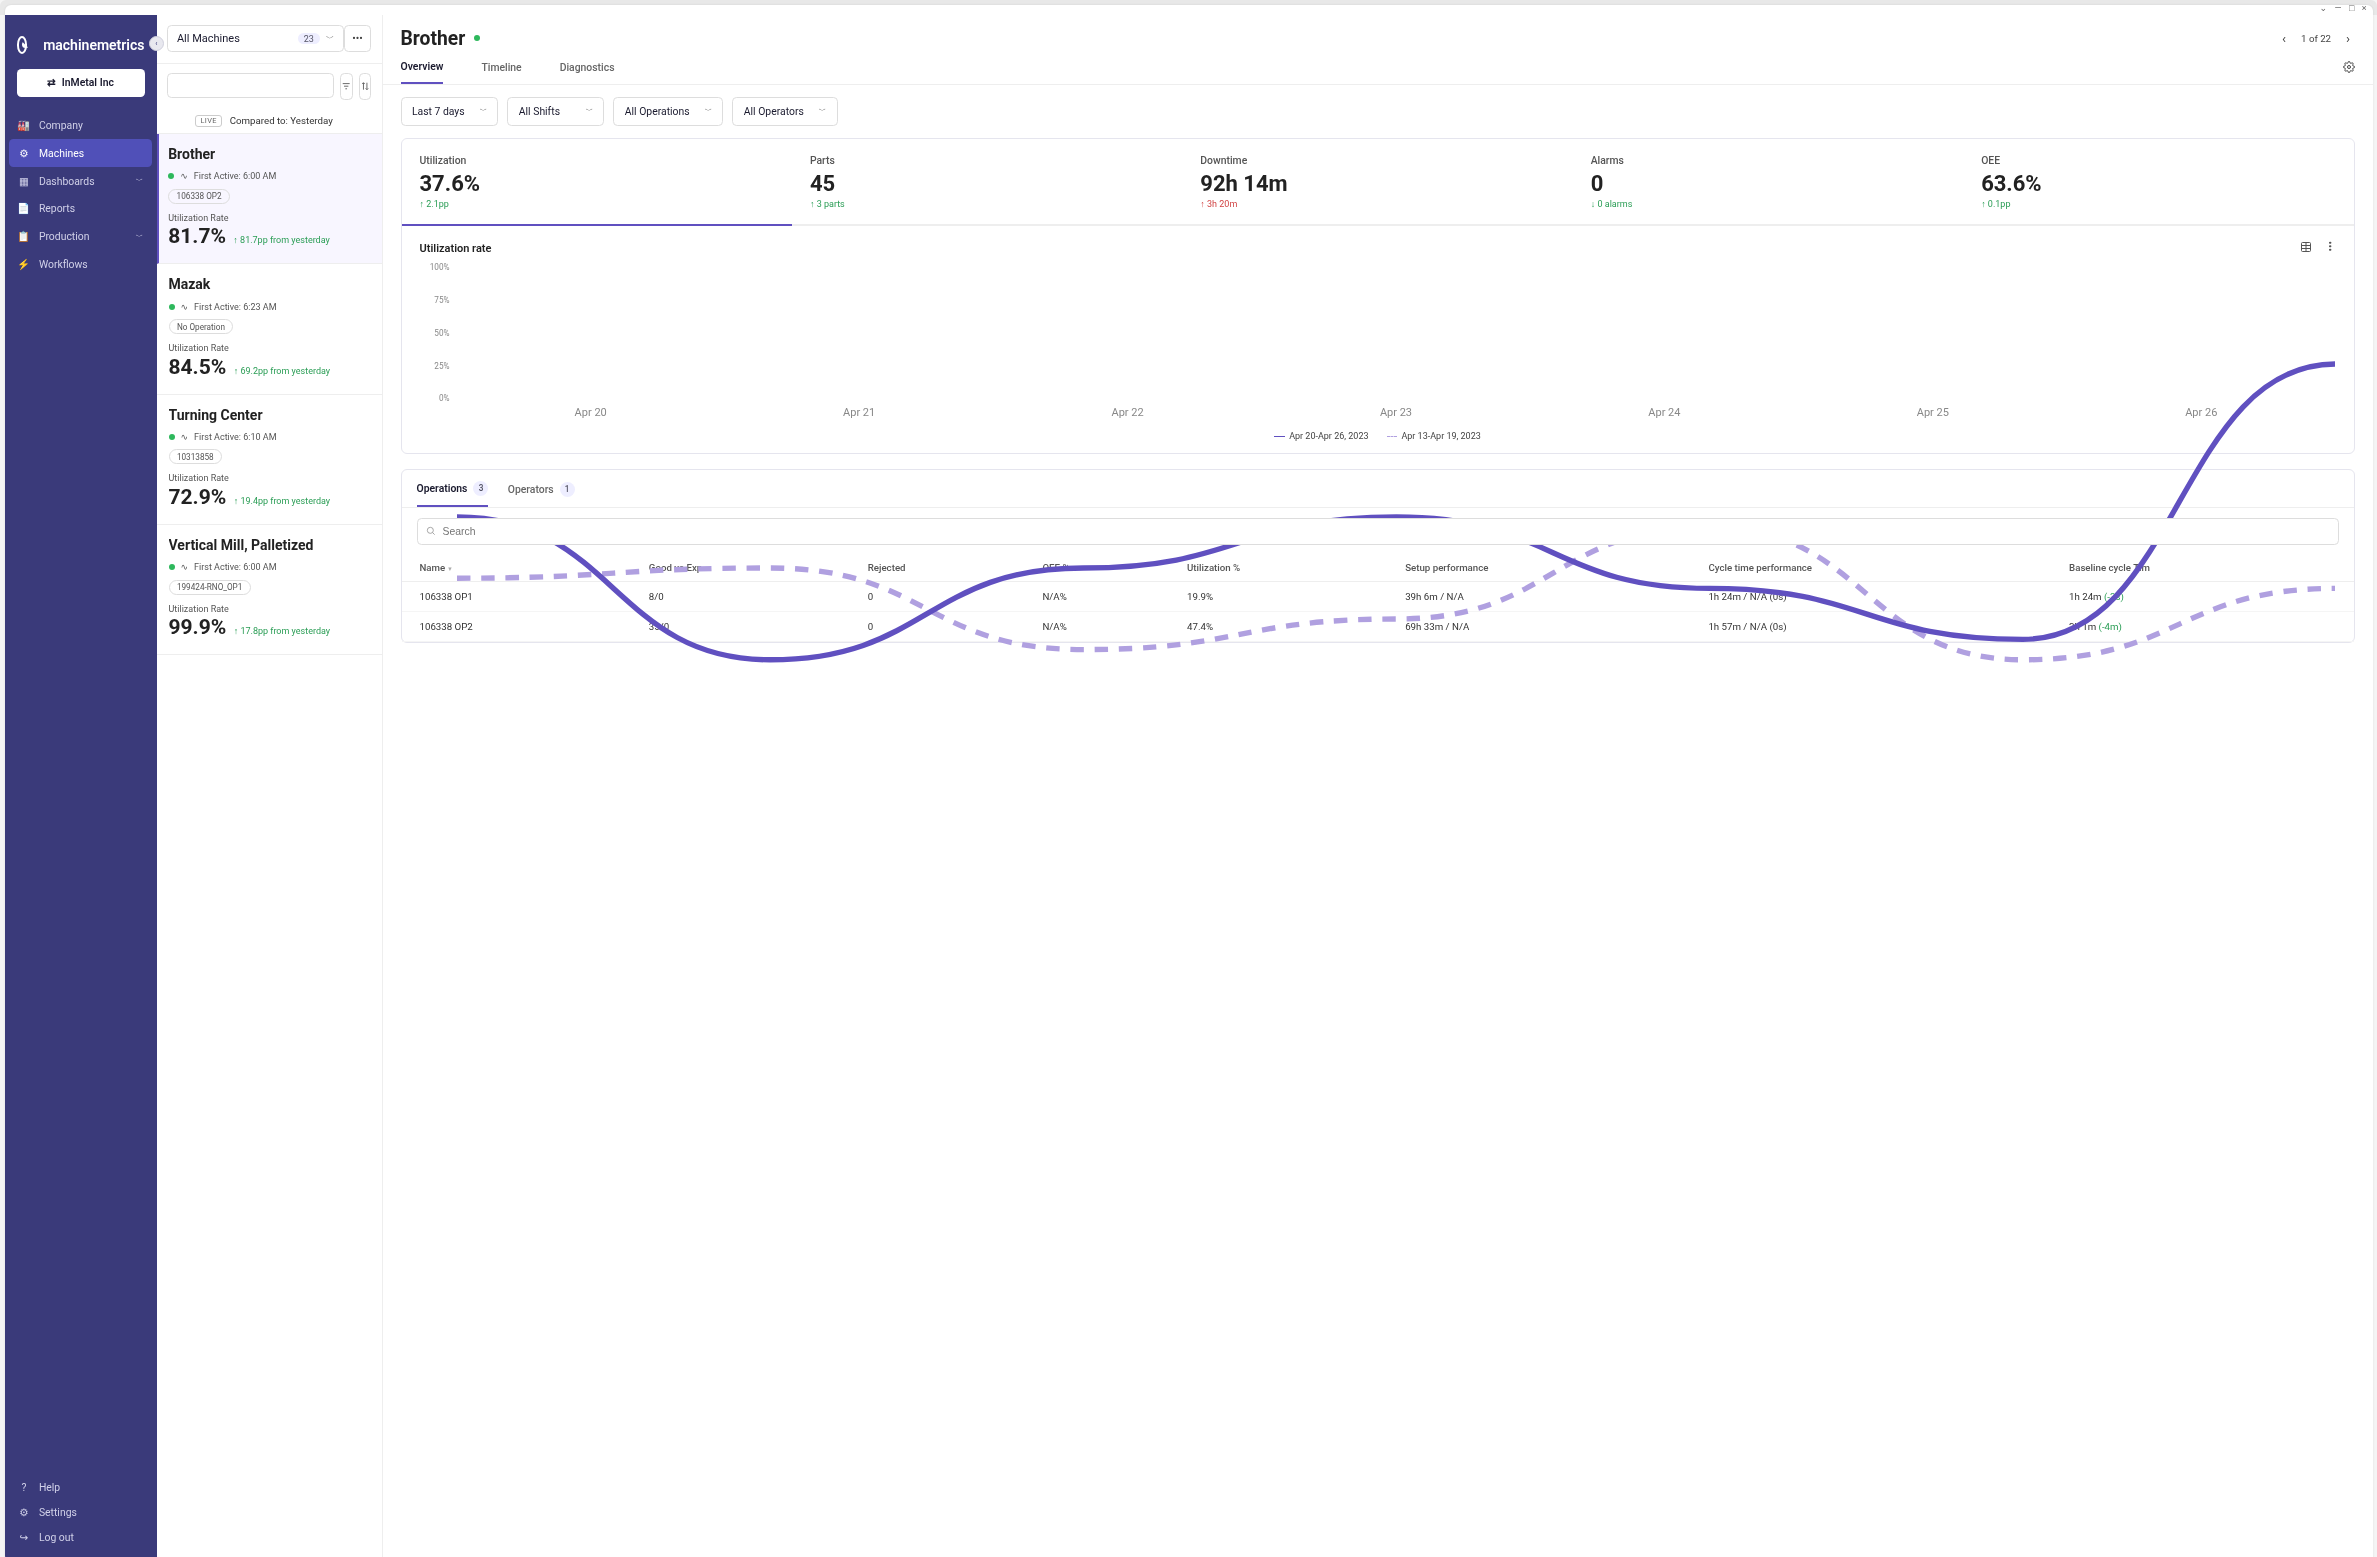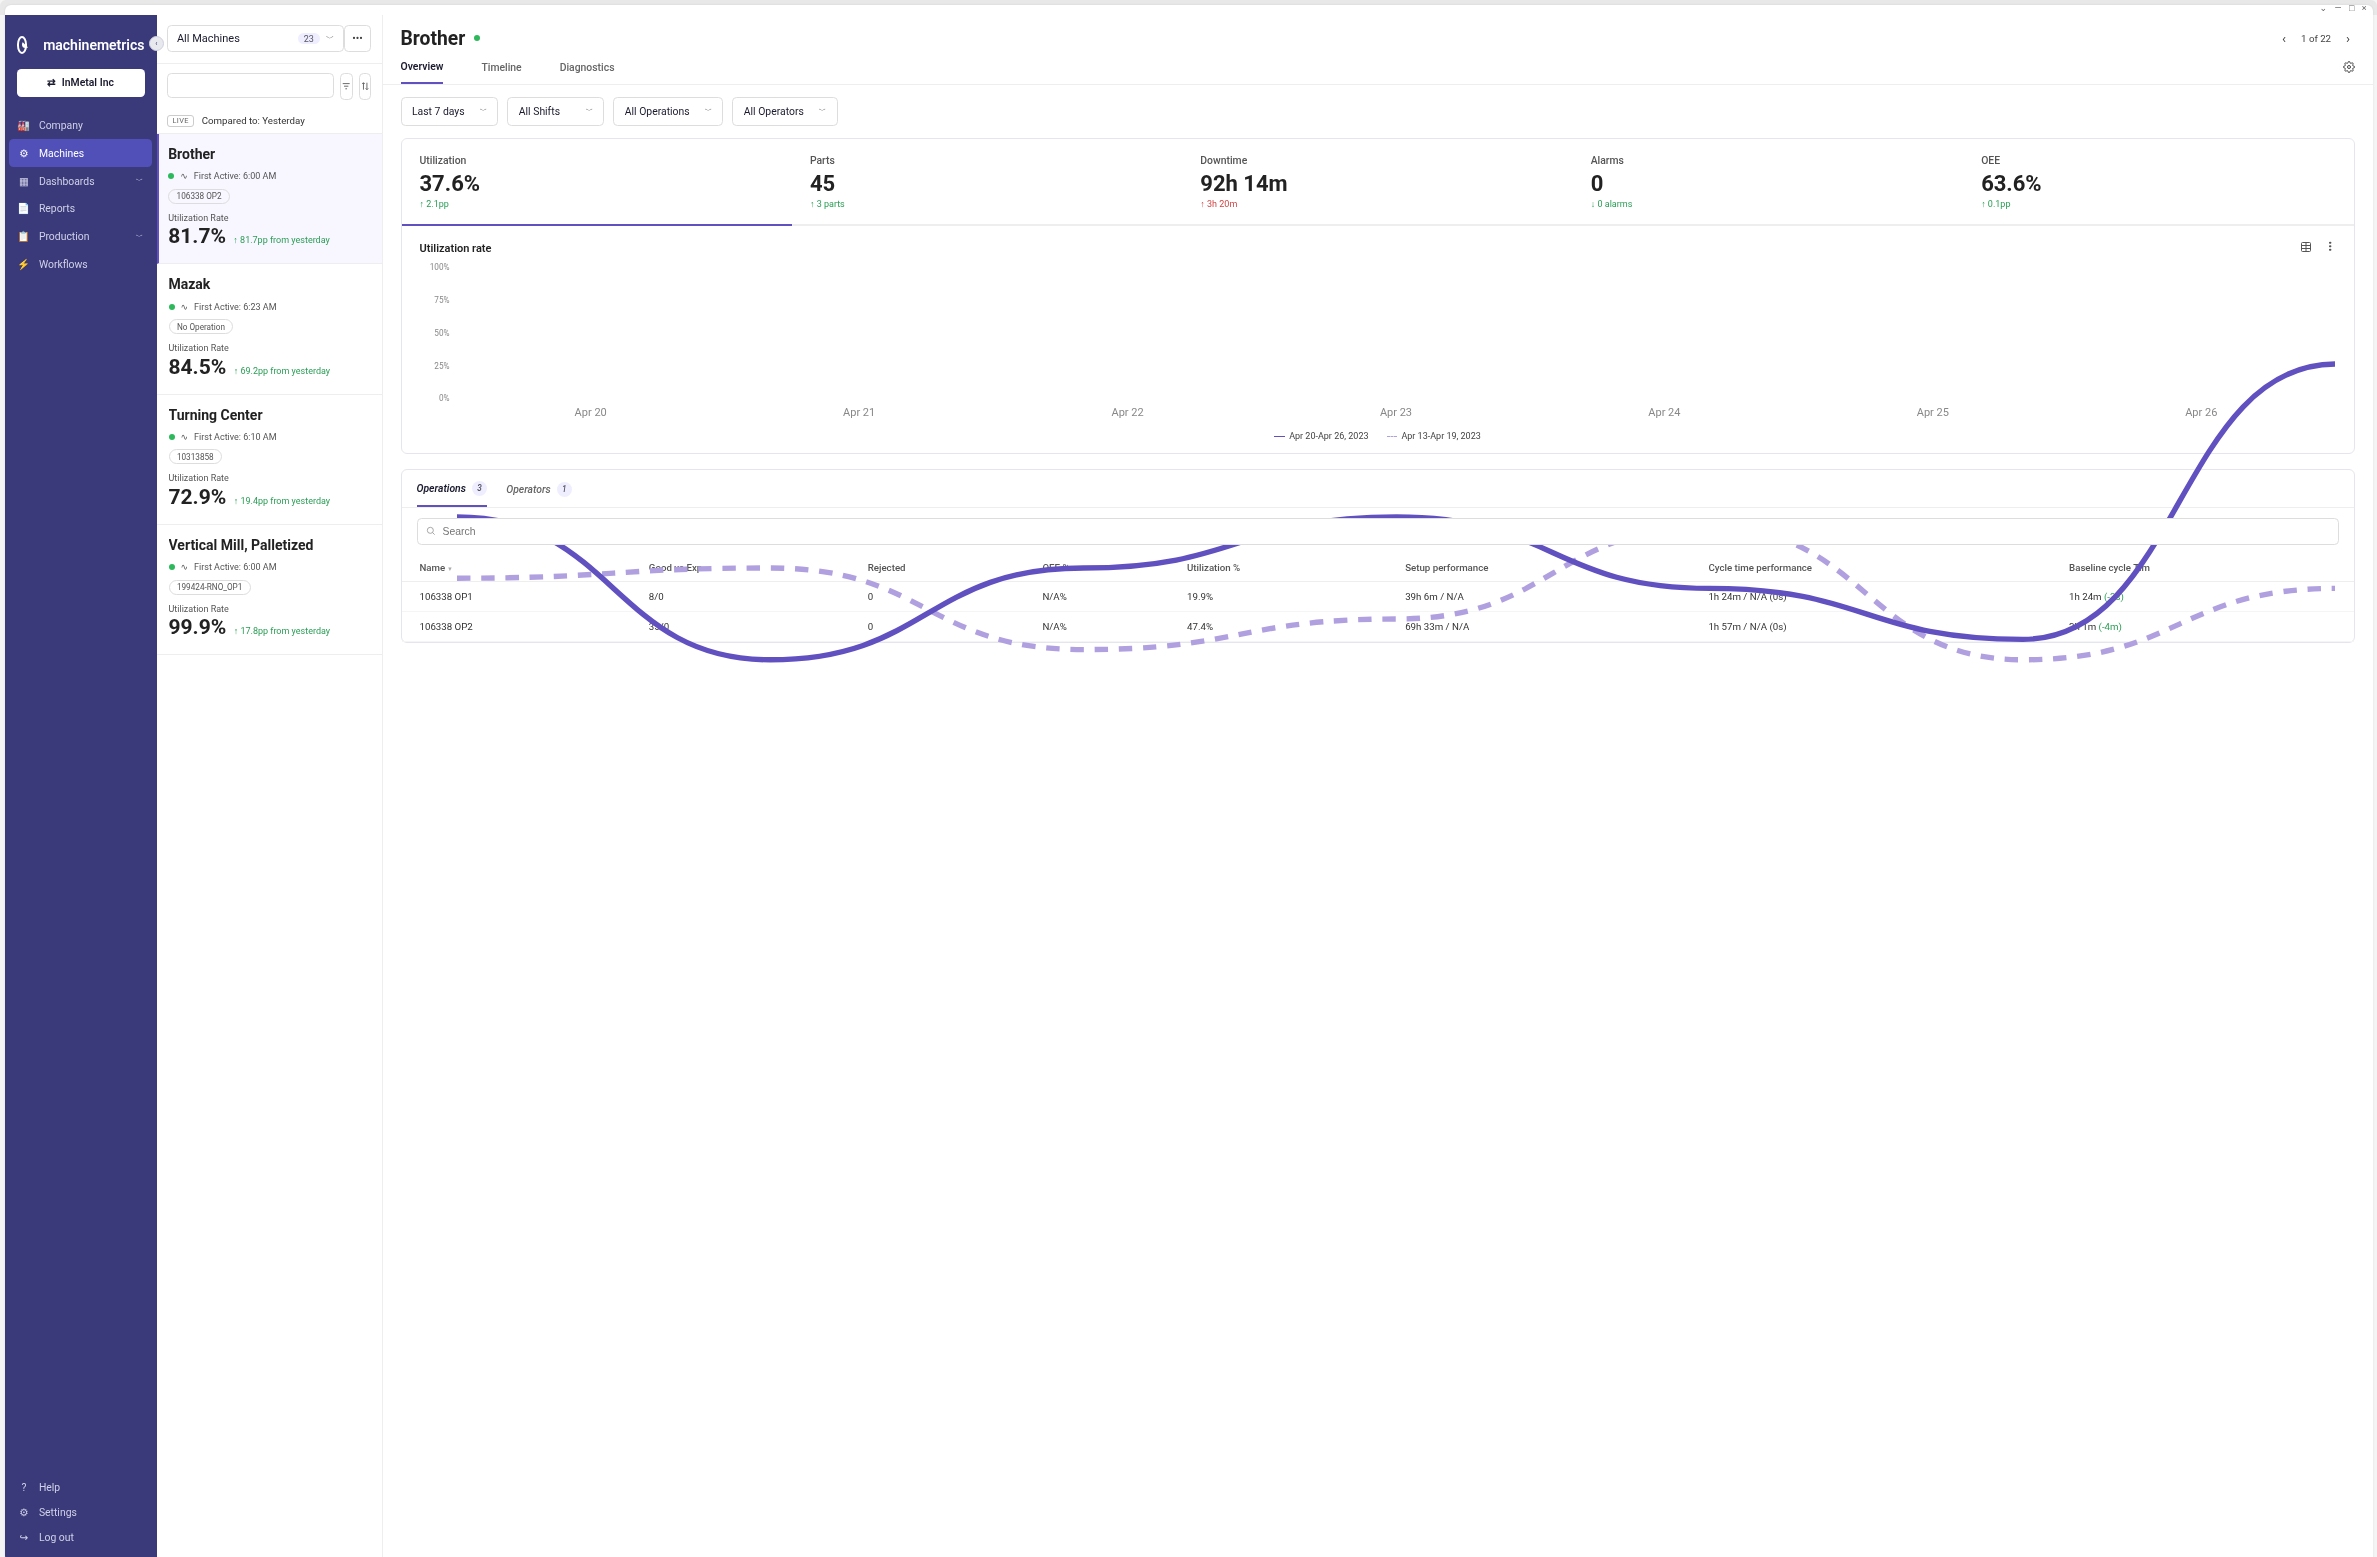--- a/index.html
+++ b/index.html
@@ -27,21 +27,21 @@
 .mid { width: 226px; border-right: 0.7px solid #eee; display: flex; flex-direction: column; margin-top:10.4px; background:#fff;}
 .mid-top { padding: 10.4px; display:flex; gap:0; align-items:center; border-bottom: 0.7px solid #eee; }
 .all-machines { flex:1; border:0.7px solid #ddd; border-radius:4.5px; padding: 6px 9px; display:flex; align-items:center; gap:6px; cursor:pointer; font-size:11px;}
 .badge { background:#eef; color:#556; border-radius:7.4px; padding:0.7px 6px; font-size:9px; margin-left:auto;}
 .icon-btn { width:27px; height:27px; border:0.7px solid #ddd; border-radius:4.5px; display:flex; align-items:center; justify-content:center; cursor:pointer; color:#444; background:#fff;}
 .mid-search { padding: 9px 10.4px; display:flex; gap:6px; }
 .search-input { flex:1; border:0.7px solid #ddd; border-radius:4.5px; padding: 6px 7.4px 6px 24px; font-size:10.4px; position:relative; }
 .search-wrap { position:relative; flex:1; }
 .search-wrap svg { position:absolute; left:7.4px; top:7.4px; }
 .compared { padding: 6px 10.4px; display:flex; align-items:center; gap:7.4px; border-bottom:0.7px solid #eee; font-size:9.7px; color:#333;}
-.live-badge { border:0.7px solid #ccc; border-radius:3px; padding:0.7px 4.5px; font-size:7.4px; letter-spacing:0.4px; color:#666;}
+.live-badge { border:0.7px solid #ccc; border-radius:3px; padding:0.7px 4.5px; font-size:7.4px; letter-spacing:0.4px; color:#666;margin-left:28px;}
 .machine-list { flex:1; overflow-y:auto; }
 .machine { padding: 12px 12px 15px; border-bottom:0.7px solid #eee; cursor:pointer; }
 .machine.selected { background:#f8f6ff; border-left: 2.2px solid #6050c0; padding-left:9.7px; }
 .machine h3 { font-size: 14px; font-weight:700; color:#222; margin-bottom:7.4px; height:18px; overflow:hidden;}
 .machine-meta { display:flex; align-items:center; gap:6px; font-size:9px; color:#555; margin-bottom:7.4px;}
 .dot-green { width:6px; height:6px; border-radius:50%; background:#2eb85c; display:inline-block;}
 .op-tag { display:inline-block; border:0.7px solid #ddd; border-radius:9px; padding:1.5px 7.4px; font-size:8.2px; color:#555; margin-bottom:9px;}
 .util-label { font-size:9px; color:#555; margin-bottom:1.5px; }
 .util-row { display:flex; align-items:baseline; gap:7.4px; }
 .util-val { font-size:21px; font-weight:700; color:#222; }
@@ -82,21 +82,21 @@
 .y-axis { position:absolute; left:0; top:0; bottom:22px; width:30px; display:flex; flex-direction:column; justify-content:space-between; font-size:8.2px; color:#888; text-align:right;}
 .plot { position:absolute; left:37px; right:0; top:0; bottom:22px; }
 .x-axis { position:absolute; left:37px; right:0; bottom:6px; display:flex; justify-content:space-around; font-size:11px; color:#888;}
 .legend { display:flex; gap:18px; justify-content:center; padding: 6px 7.4px 0; font-size:9px; color:#444;}
 .legend-item { display:flex; align-items:center; gap:4.5px;}
 .legend-line { width:10.4px; height:0; border-top:1.5px solid #6050c0;}
 .legend-line.dash { border-top:1.5px dashed #b0a0e0;}
 
 .ops-card { border:0.7px solid #e5e5ee; border-radius:6px; margin-top:15px; }
 .ops-tabs { display:flex; gap:19.3px; padding:10.4px 15px 0; border-bottom:0.7px solid #eee;}
-.ops-tab { padding-bottom:9px; font-size:10.4px; color:#666; cursor:pointer; display:flex; align-items:center; gap:6px; font-weight:500;font-style:italic;}
+.ops-tab { padding-bottom:9px; font-size:10.4px; color:#666; cursor:pointer; display:flex; align-items:center; gap:6px; font-weight:500;}
 .ops-tab.active { color:#1a1a2e; border-bottom:2.2px solid #6050c0; font-weight:600;}
 .ops-tab .count { background:#eef; color:#556; border-radius:50%; width:15px; height:15px; display:flex; align-items:center; justify-content:center; font-size:8.2px;}
 .ops-search { padding:10.4px 15px; }
 .ops-search input { width:100%; border:0.7px solid #ddd; border-radius:4.5px; padding:6.7px 9px 6.7px 25px; font-size:10.4px;}
 .ops-search-wrap { position:relative; }
 .ops-search-wrap svg { position:absolute; left:9px; top:8.2px;}
 table { width:100%; border-collapse:collapse; font-size:9.7px;}
 th { text-align:left; padding:7.4px 12px; color:#555; font-weight:500; border-bottom:0.7px solid #eee; white-space:nowrap;}
 th:first-child, td:first-child { padding-left:18px;}
 td { padding:9px 12px; border-bottom:0.7px solid #f5f5f5; color:#333; white-space:nowrap;}

